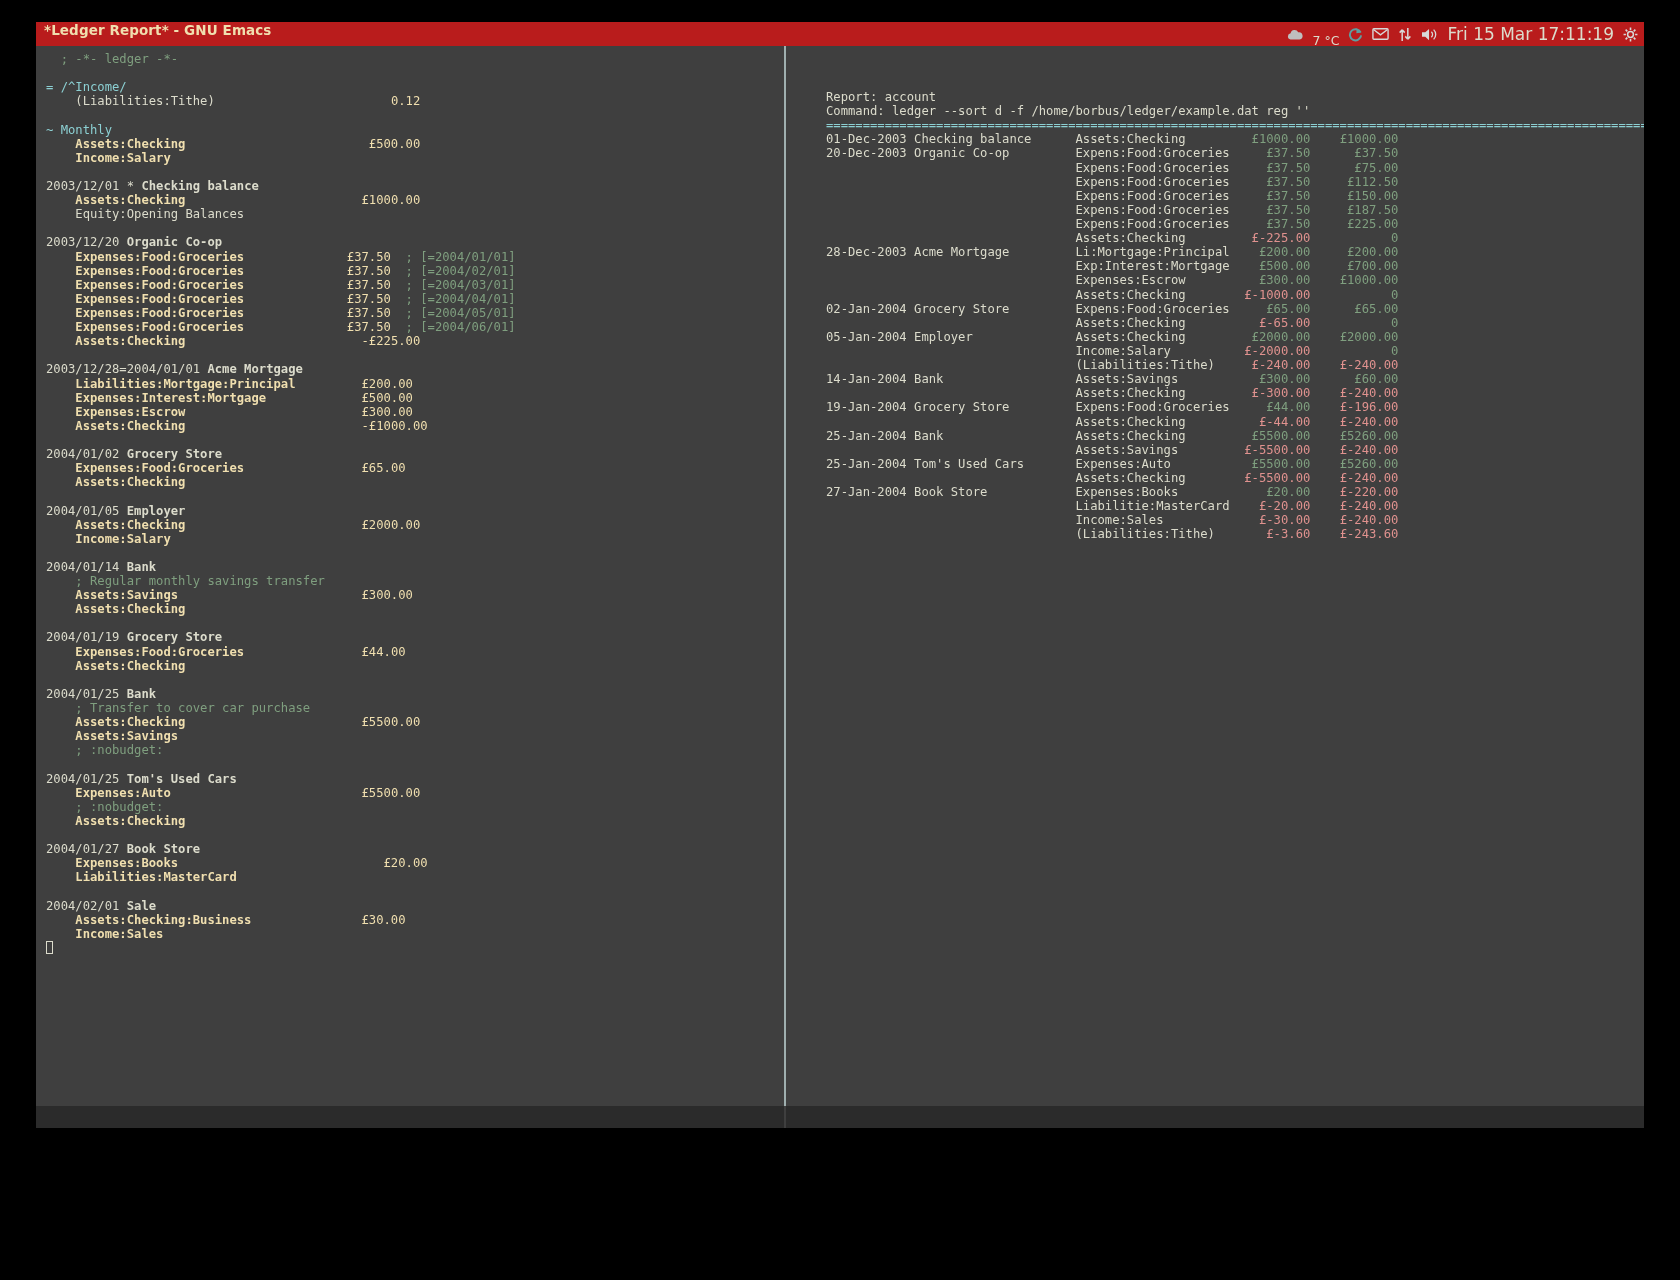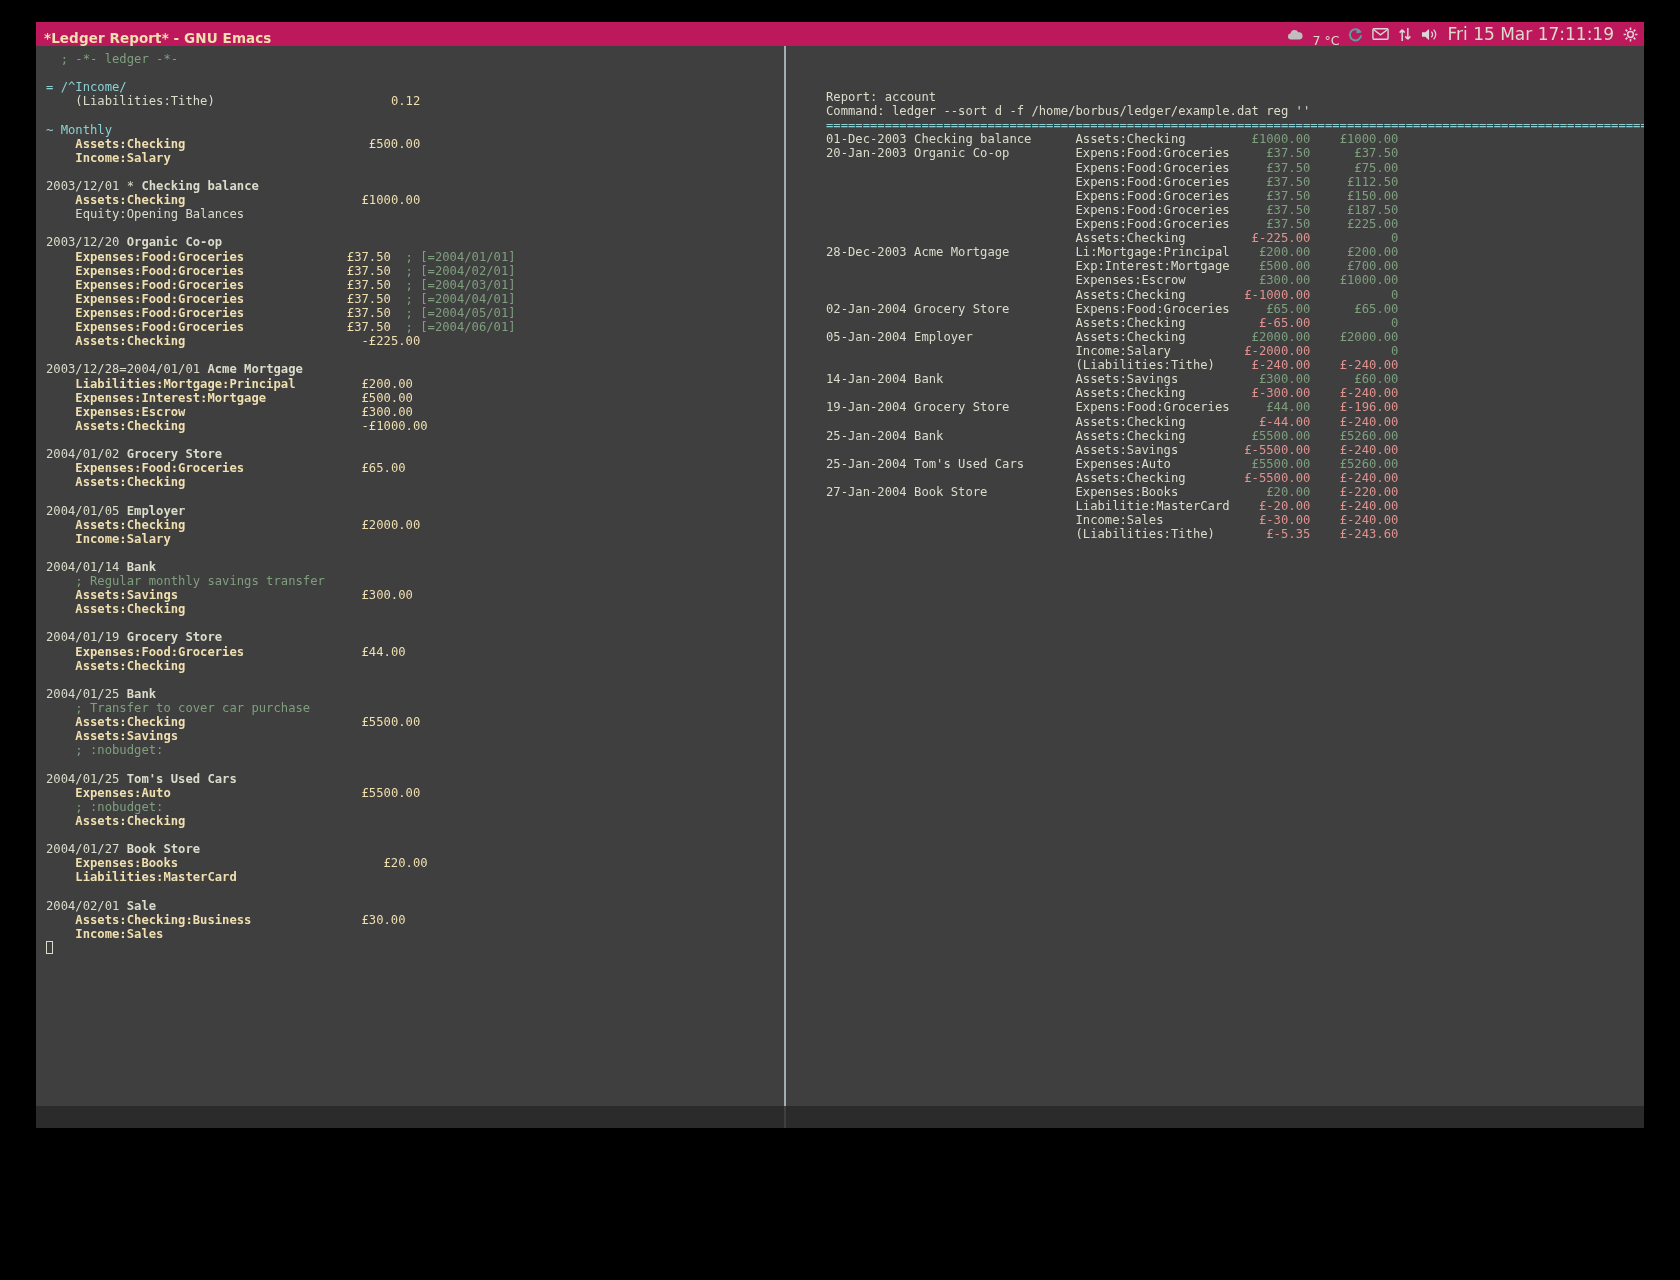--- a/index.html
+++ b/index.html
@@ -18,23 +18,23 @@
     left: 0; top: 0;
     width: 1680px;
     height: 1280px;
     background: #000000;
   }
   
   .titlebar {
     position: absolute;
     left: 36px; top: 22px;
     width: 1608px; height: 24px;
-    background: #be185d;
+    background: #b91c1c;
     display: flex;
-    align-items: flex-end;
+    align-items: flex-start;
   }
   .title-text {
     color: #f0dfaf;
     font-size: 13.5px;
     font-weight: bold;
     font-family: "DejaVu Sans", "Liberation Sans", sans-serif;
     padding-left: 8px;
     letter-spacing: 0.1px;
     white-space: pre;
   }
@@ -259,21 +259,21 @@
     </div>
 
     <div class="divider"></div>
 
     <div class="pane pane-right">
       <div class="codearea" id="right-lines">
           <div class="line"><span class="r-head">Report: account</span></div>
           <div class="line"><span class="r-head">Command: ledger --sort d -f /home/borbus/ledger/example.dat reg ''</span></div>
           <div class="line"><span class="r-rule">========================================================================================================================</span></div>
           <div class="line"><span class="r-date">01-Dec-2003 </span><span class="r-payee">Checking balance      </span><span class="r-acct">Assets:Checking       </span><span class="r-pos">  £1000.00  </span><span class="r-pos">  £1000.00</span></div>
-          <div class="line"><span class="r-date">20-Jan-2003 </span><span class="r-payee">Organic Co-op         </span><span class="r-acct">Expens:Food:Groceries </span><span class="r-pos">    £37.50  </span><span class="r-pos">    £37.50</span></div>
+          <div class="line"><span class="r-date">20-Dec-2003 </span><span class="r-payee">Organic Co-op         </span><span class="r-acct">Expens:Food:Groceries </span><span class="r-pos">    £37.50  </span><span class="r-pos">    £37.50</span></div>
           <div class="line"><span class="r-date">            </span><span class="r-payee">                      </span><span class="r-acct">Expens:Food:Groceries </span><span class="r-pos">    £37.50  </span><span class="r-pos">    £75.00</span></div>
           <div class="line"><span class="r-date">            </span><span class="r-payee">                      </span><span class="r-acct">Expens:Food:Groceries </span><span class="r-pos">    £37.50  </span><span class="r-pos">   £112.50</span></div>
           <div class="line"><span class="r-date">            </span><span class="r-payee">                      </span><span class="r-acct">Expens:Food:Groceries </span><span class="r-pos">    £37.50  </span><span class="r-pos">   £150.00</span></div>
           <div class="line"><span class="r-date">            </span><span class="r-payee">                      </span><span class="r-acct">Expens:Food:Groceries </span><span class="r-pos">    £37.50  </span><span class="r-pos">   £187.50</span></div>
           <div class="line"><span class="r-date">            </span><span class="r-payee">                      </span><span class="r-acct">Expens:Food:Groceries </span><span class="r-pos">    £37.50  </span><span class="r-pos">   £225.00</span></div>
           <div class="line"><span class="r-date">            </span><span class="r-payee">                      </span><span class="r-acct">Assets:Checking       </span><span class="r-neg">  £-225.00  </span><span class="r-pos">         0</span></div>
           <div class="line"><span class="r-date">28-Dec-2003 </span><span class="r-payee">Acme Mortgage         </span><span class="r-acct">Li:Mortgage:Principal </span><span class="r-pos">   £200.00  </span><span class="r-pos">   £200.00</span></div>
           <div class="line"><span class="r-date">            </span><span class="r-payee">                      </span><span class="r-acct">Exp:Interest:Mortgage </span><span class="r-pos">   £500.00  </span><span class="r-pos">   £700.00</span></div>
           <div class="line"><span class="r-date">            </span><span class="r-payee">                      </span><span class="r-acct">Expenses:Escrow       </span><span class="r-pos">   £300.00  </span><span class="r-pos">  £1000.00</span></div>
           <div class="line"><span class="r-date">            </span><span class="r-payee">                      </span><span class="r-acct">Assets:Checking       </span><span class="r-neg"> £-1000.00  </span><span class="r-pos">         0</span></div>
@@ -286,21 +286,21 @@
           <div class="line"><span class="r-date">            </span><span class="r-payee">                      </span><span class="r-acct">Assets:Checking       </span><span class="r-neg">  £-300.00  </span><span class="r-neg">  £-240.00</span></div>
           <div class="line"><span class="r-date">19-Jan-2004 </span><span class="r-payee">Grocery Store         </span><span class="r-acct">Expens:Food:Groceries </span><span class="r-pos">    £44.00  </span><span class="r-neg">  £-196.00</span></div>
           <div class="line"><span class="r-date">            </span><span class="r-payee">                      </span><span class="r-acct">Assets:Checking       </span><span class="r-neg">   £-44.00  </span><span class="r-neg">  £-240.00</span></div>
           <div class="line"><span class="r-date">25-Jan-2004 </span><span class="r-payee">Bank                  </span><span class="r-acct">Assets:Checking       </span><span class="r-pos">  £5500.00  </span><span class="r-pos">  £5260.00</span></div>
           <div class="line"><span class="r-date">            </span><span class="r-payee">                      </span><span class="r-acct">Assets:Savings        </span><span class="r-neg"> £-5500.00  </span><span class="r-neg">  £-240.00</span></div>
           <div class="line"><span class="r-date">25-Jan-2004 </span><span class="r-payee">Tom's Used Cars       </span><span class="r-acct">Expenses:Auto         </span><span class="r-pos">  £5500.00  </span><span class="r-pos">  £5260.00</span></div>
           <div class="line"><span class="r-date">            </span><span class="r-payee">                      </span><span class="r-acct">Assets:Checking       </span><span class="r-neg"> £-5500.00  </span><span class="r-neg">  £-240.00</span></div>
           <div class="line"><span class="r-date">27-Jan-2004 </span><span class="r-payee">Book Store            </span><span class="r-acct">Expenses:Books        </span><span class="r-pos">    £20.00  </span><span class="r-neg">  £-220.00</span></div>
           <div class="line"><span class="r-date">            </span><span class="r-payee">                      </span><span class="r-acct">Liabilitie:MasterCard </span><span class="r-neg">   £-20.00  </span><span class="r-neg">  £-240.00</span></div>
           <div class="line"><span class="r-date">            </span><span class="r-payee">                      </span><span class="r-acct">Income:Sales          </span><span class="r-neg">   £-30.00  </span><span class="r-neg">  £-240.00</span></div>
-          <div class="line"><span class="r-date">            </span><span class="r-payee">                      </span><span class="r-acct">(Liabilities:Tithe)   </span><span class="r-neg">    £-5.35  </span><span class="r-neg">  £-243.60</span></div>
+          <div class="line"><span class="r-date">            </span><span class="r-payee">                      </span><span class="r-acct">(Liabilities:Tithe)   </span><span class="r-neg">    £-3.60  </span><span class="r-neg">  £-243.60</span></div>
         </div>
     </div>
 
     <div class="modeline ml-left">
       
     </div>
     <div class="modeline ml-right">
       
     </div>
 

